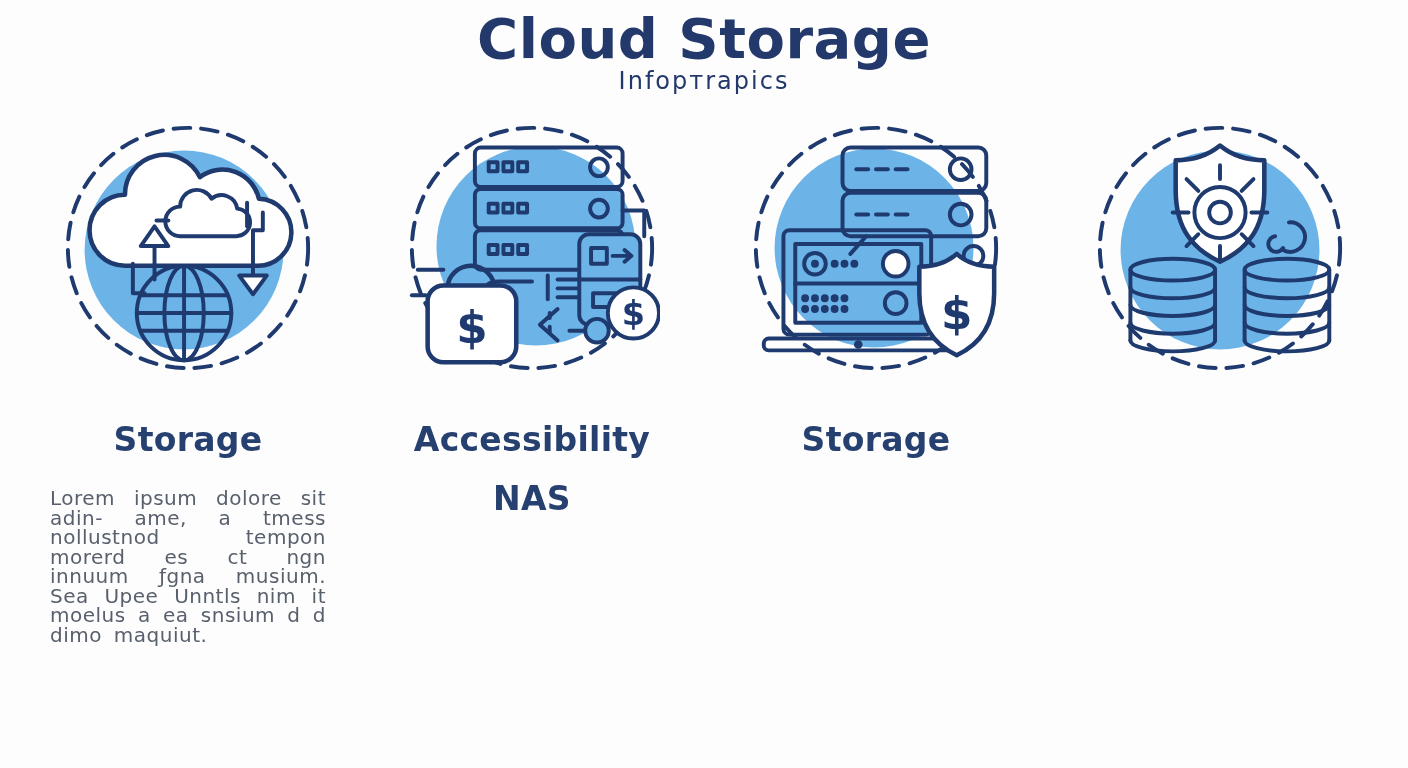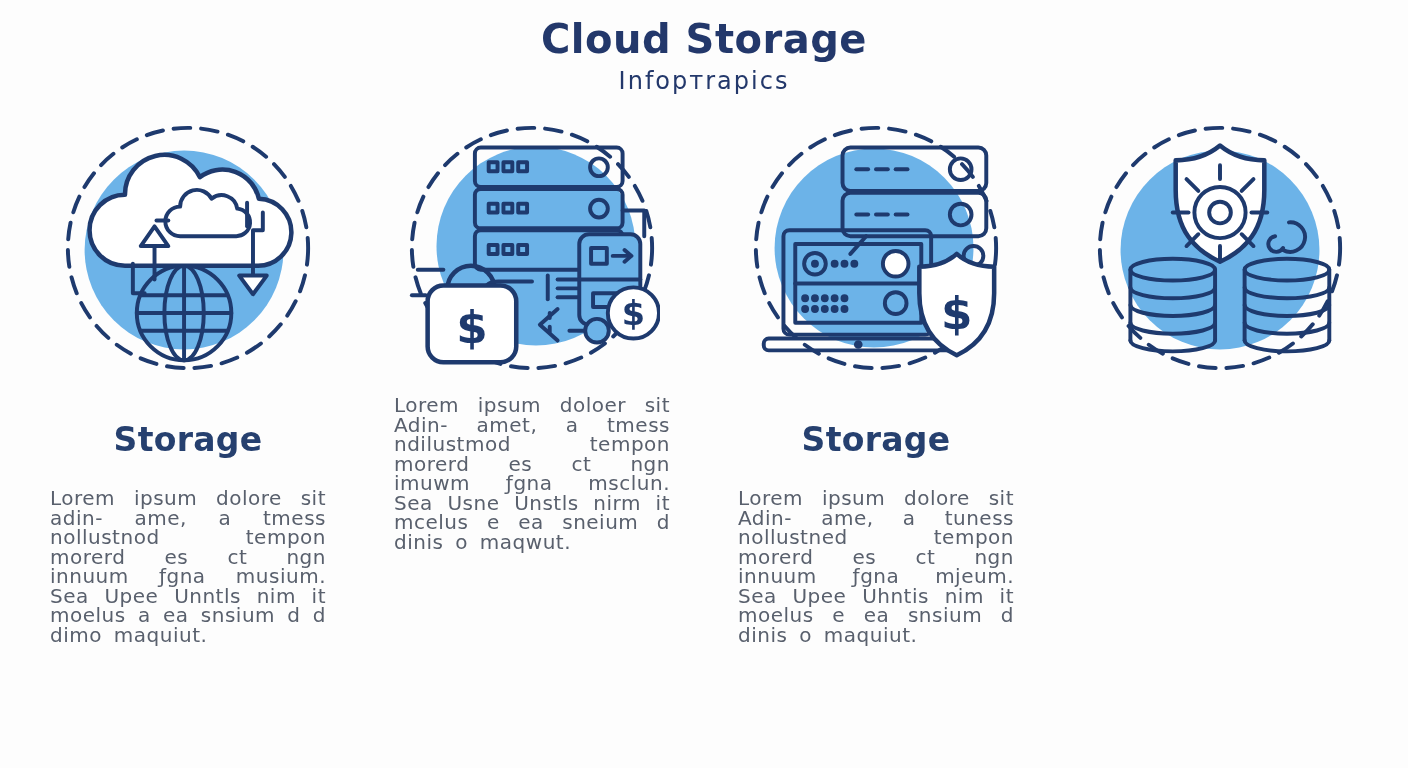--- a/index.html
+++ b/index.html
@@ -5,21 +5,21 @@
   html,body{margin:0;padding:0;}
   body{
     width:1408px;height:768px;overflow:hidden;
     background:#fdfdfd;
     font-family:"DejaVu Sans","Liberation Sans",sans-serif;
     -webkit-font-smoothing:antialiased;
   }
   .page{width:1408px;height:768px;position:relative;}
   .header{text-align:center;padding-top:16px;}
   .title{
-    font-size:40px;font-weight:bold;color:#23386b;letter-spacing:0.5px;line-height:46px;
+    font-size:56px;font-weight:bold;color:#23386b;letter-spacing:0.5px;line-height:46px;
   }
   .subtitle{
     font-size:24px;font-weight:normal;color:#23386b;letter-spacing:2px;line-height:30px;margin-top:4px;
   }
   .columns{
     display:flex;justify-content:center;gap:40px;margin-top:24px;padding:0 34px;
   }
   .col{width:304px;display:flex;flex-direction:column;align-items:center;}
   .icon-wrap{width:256px;height:256px;}
   .icon-wrap svg{display:block;}
@@ -143,21 +143,24 @@
             <rect x="24" y="168" width="90" height="78" rx="16" class="stroke w5 fillw"></rect>
             <text x="69" y="226" text-anchor="middle" font-size="46" class="navytxt">$</text>
           </g>
 
           <g>
             <circle cx="233" cy="196" r="26" class="stroke w4 fillw"></circle>
             <text x="233" y="208" text-anchor="middle" font-size="34" class="navytxt">$</text>
           </g>
         </svg>
       </div>
-      <div class="body-text">Lorem ipsum doloer sit Adin- amet, a tmess ndilustmod tempon morerd es ct ngn imuwm ƒgna msclun. Sea Usne Unstls nirm it mcelus e ea sneium d dinis o maqwut.</div>
+      <div class="headings">
+        <div class="h-line">Accessibility</div>
+        <div class="h-line">NAS</div>
+      </div>
     </div>
 
     <div class="col">
       <div class="icon-wrap">
         <svg width="256" height="256" viewBox="0 0 260 260">
           <circle cx="130" cy="130" r="122" class="stroke w4" stroke-dasharray="17 11"></circle>
           <circle cx="128" cy="130" r="101" fill="#6cb3e8"></circle>
 
           <g class="stroke w4">
             <rect x="96" y="28" width="146" height="44" rx="8"></rect>
@@ -201,21 +204,20 @@
 
           <g>
             <path class="stroke w5 fillw" d="M212,136 c10,9 24,13 38,13 v27 c0,35 -17,53 -38,63 c-21,-10 -38,-28 -38,-63 v-27 c14,0 28,-4 38,-13 z"></path>
             <text x="212" y="212" text-anchor="middle" font-size="46" class="navytxt">$</text>
           </g>
         </svg>
       </div>
       <div class="headings">
         <div class="h-line">Storage</div>
       </div>
-      <div class="body-text">Lorem ipsum dolore sit Adin- ame, a tuness nollustned tempon morerd es ct ngn innuum ƒgna mjeum. Sea Upee Uhntis nim it moelus e ea snsium d dinis o maquiut.</div>
     </div>
 
     <div class="col">
       <div class="icon-wrap">
         <svg width="256" height="256" viewBox="0 0 260 260">
           <circle cx="130" cy="130" r="122" class="stroke w4" stroke-dasharray="17 11"></circle>
           <circle cx="130" cy="132" r="101" fill="#6cb3e8"></circle>
 
           <g>
             <path class="stroke w5 fillw" d="M130,26 c12,10 28,15 45,15 v30 c0,41 -19,61 -45,73 c-26,-12 -45,-32 -45,-73 v-30 c17,0 33,-5 45,-15 z"></path>

